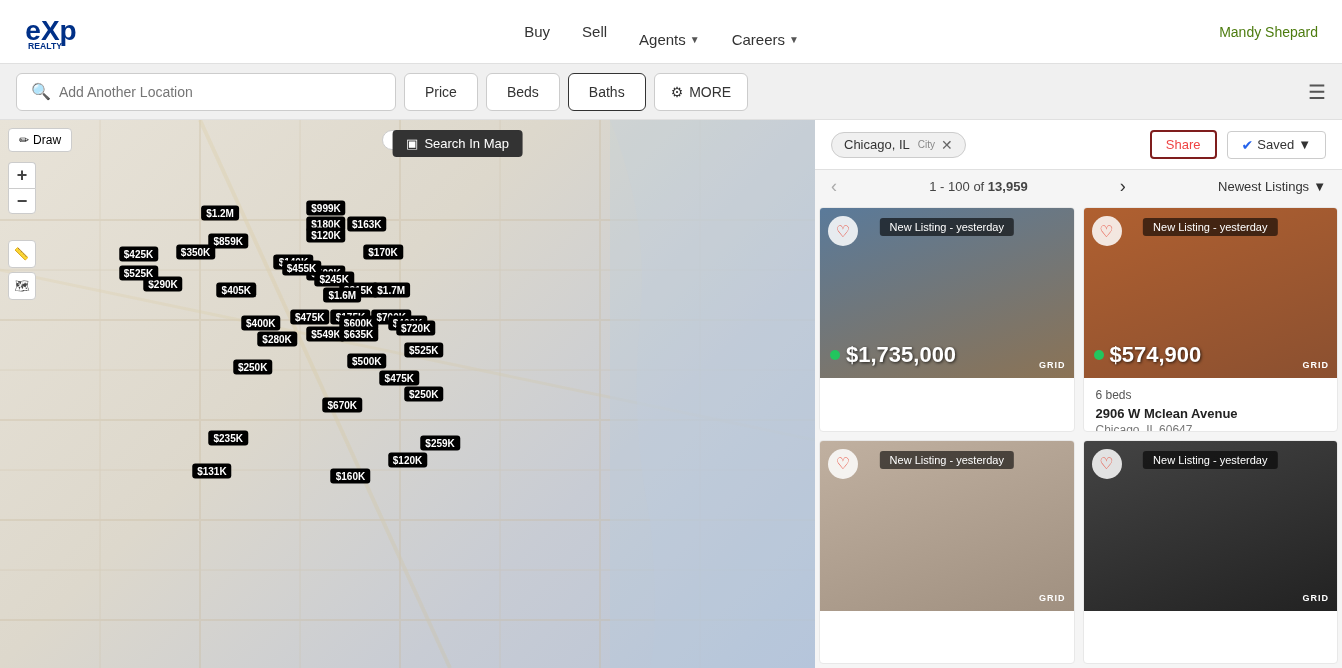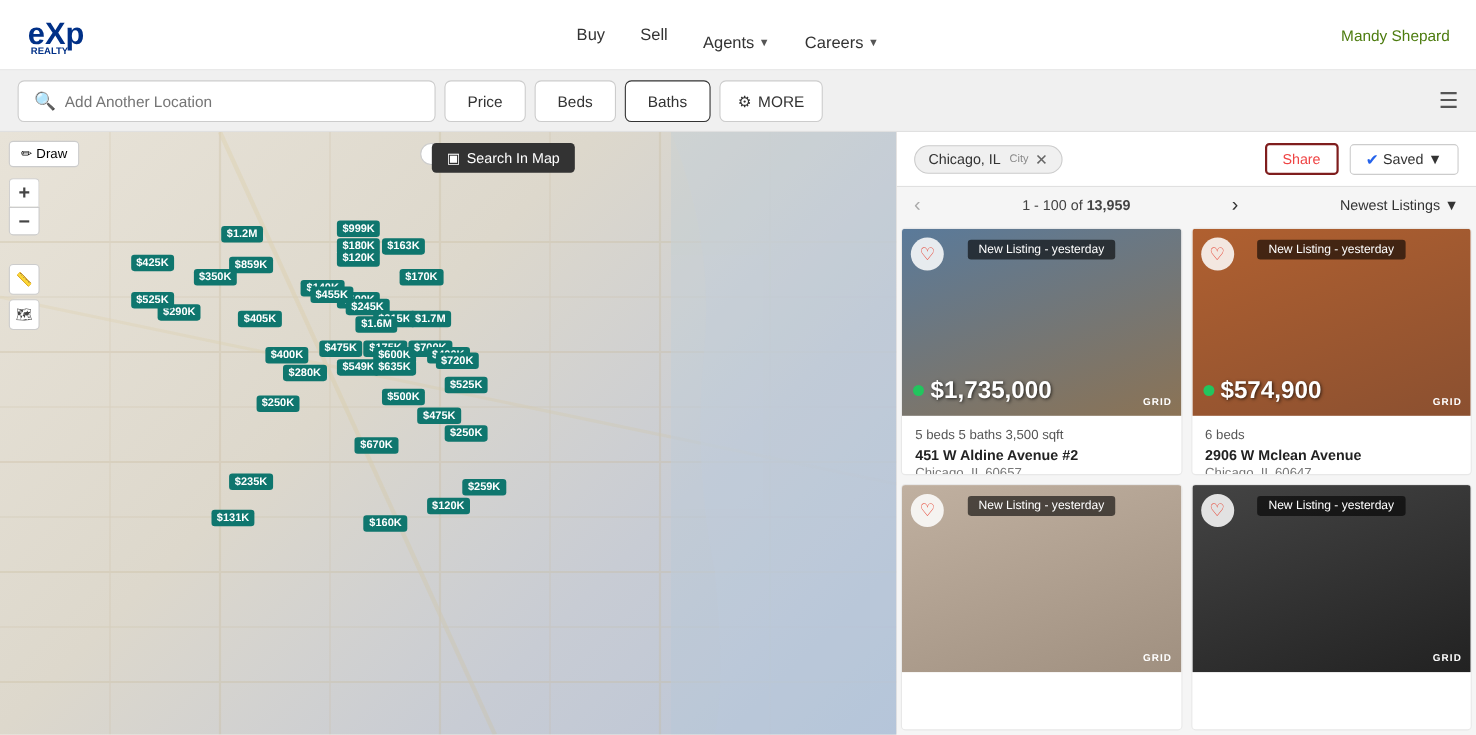--- a/index.html
+++ b/index.html
@@ -92,21 +92,21 @@
     }
     .search-in-map-btn {
       position: absolute; top: 10px; left: 50%; transform: translateX(-50%) translateX(30px);
       background: #333; color: #fff; border: none; border-radius: 4px;
       padding: 6px 14px; font-size: 13px; cursor: pointer;
       display: flex; align-items: center; gap: 6px;
     }
 
     
     .price-pin {
-      position: absolute; background: #0f766e; color: #fff;
+      position: absolute; background: #000000; color: #fff;
       font-size: 10px; font-weight: 600; padding: 2px 5px;
       border-radius: 3px; cursor: pointer; white-space: nowrap;
       transform: translate(-50%, -50%);
     }
 
     
     .right-panel { flex: 1; display: flex; flex-direction: column; overflow: hidden; background: #f5f5f5; }
 
     
     .results-bar {
@@ -289,21 +289,21 @@
         <div class="price-pin" style="left: 220.05px; top: 93.16px;">$1.2M</div>
         <div class="price-pin" style="left: 326px; top: 87.68px;">$999K</div>
         <div class="price-pin" style="left: 326px; top: 104.12px;">$180K</div>
         <div class="price-pin" style="left: 366.75px; top: 104.12px;">$163K</div>
         <div class="price-pin" style="left: 326px; top: 115.08px;">$120K</div>
         <div class="price-pin" style="left: 293.4px; top: 142.48px;">$140K</div>
         <div class="price-pin" style="left: 326px; top: 153.44px;">$500K</div>
         <div class="price-pin" style="left: 383.05px; top: 131.52px;">$170K</div>
         <div class="price-pin" style="left: 228.2px; top: 120.56px;">$859K</div>
         <div class="price-pin" style="left: 195.6px; top: 131.52px;">$350K</div>
-        <div class="price-pin" style="left: 138.55px; top: 119px; text-align: center;">$425K</div>
+        <div class="price-pin" style="left: 138.55px; top: 134px; text-align: center;">$425K</div>
         <div class="price-pin" style="left: 163px; top: 164.4px;">$290K</div>
         <div class="price-pin" style="left: 138.55px; top: 153.44px;">$525K</div>
         <div class="price-pin" style="left: 236.35px; top: 169.88px;">$405K</div>
         <div class="price-pin" style="left: 301.55px; top: 147.96px;">$455K</div>
         <div class="price-pin" style="left: 334.15px; top: 158.92px;">$245K</div>
         <div class="price-pin" style="left: 358.6px; top: 169.88px;">$315K</div>
         <div class="price-pin" style="left: 342.3px; top: 175.36px;">$1.6M</div>
         <div class="price-pin" style="left: 391.2px; top: 169.88px;">$1.7M</div>
         <div class="price-pin" style="left: 309.7px; top: 197.28px;">$475K</div>
         <div class="price-pin" style="left: 350.45px; top: 197.28px;">$175K</div>
@@ -370,25 +370,20 @@
     <div class="listings-grid" id="listings-grid">
     <div class="listing-card">
     <div class="listing-img-placeholder" style="background: linear-gradient(160deg, #5a7a9a 0%, #8b7355 100%);">
       <button class="listing-save">♡</button>
       <div class="listing-badge">New Listing - yesterday</div>
       <div class="listing-price"><span class="price-dot" style="background:#22c55e"></span>$1,735,000</div>
       <div class="grid-logo">
         <span style="font-size:9px;font-weight:700;color:#fff;letter-spacing:1px;">GRID</span>
       </div>
     </div>
-    <div class="listing-info">
-      <div class="listing-specs">5 beds  5 baths  3,500 sqft</div>
-      <div class="listing-address">451 W Aldine Avenue #2</div>
-      <div class="listing-city">Chicago, IL 60657</div>
-    </div>
   </div>
         <div class="listing-card">
     <div class="listing-img-placeholder" style="background: linear-gradient(160deg, #b06030 0%, #8b5030 100%);">
       <button class="listing-save">♡</button>
       <div class="listing-badge">New Listing - yesterday</div>
       <div class="listing-price"><span class="price-dot" style="background:#22c55e"></span>$574,900</div>
       <div class="grid-logo">
         <span style="font-size:9px;font-weight:700;color:#fff;letter-spacing:1px;">GRID</span>
       </div>
     </div>

